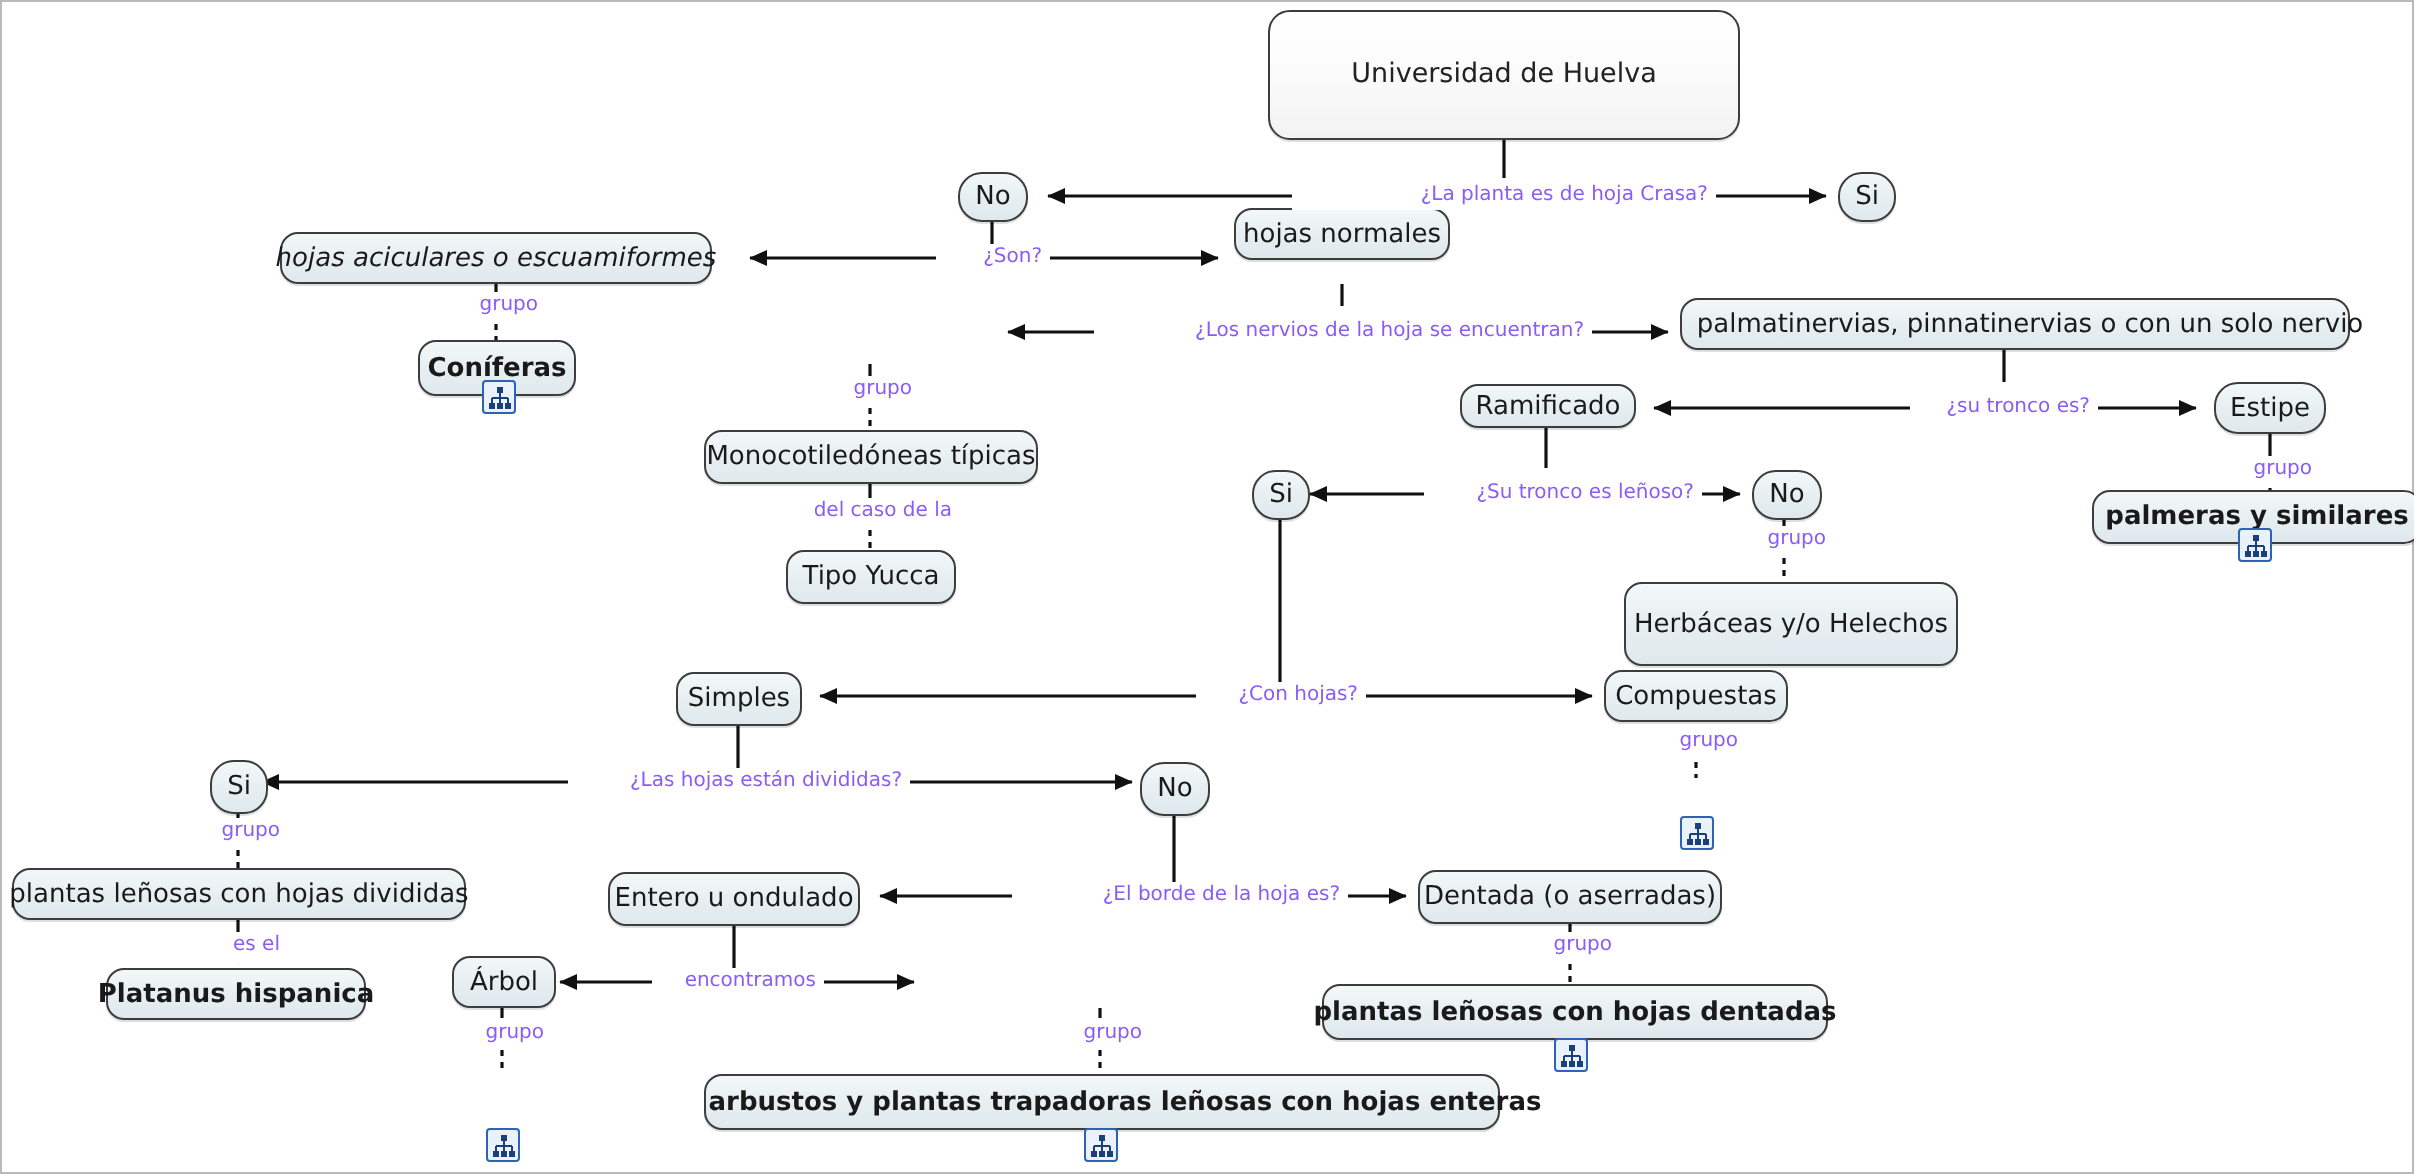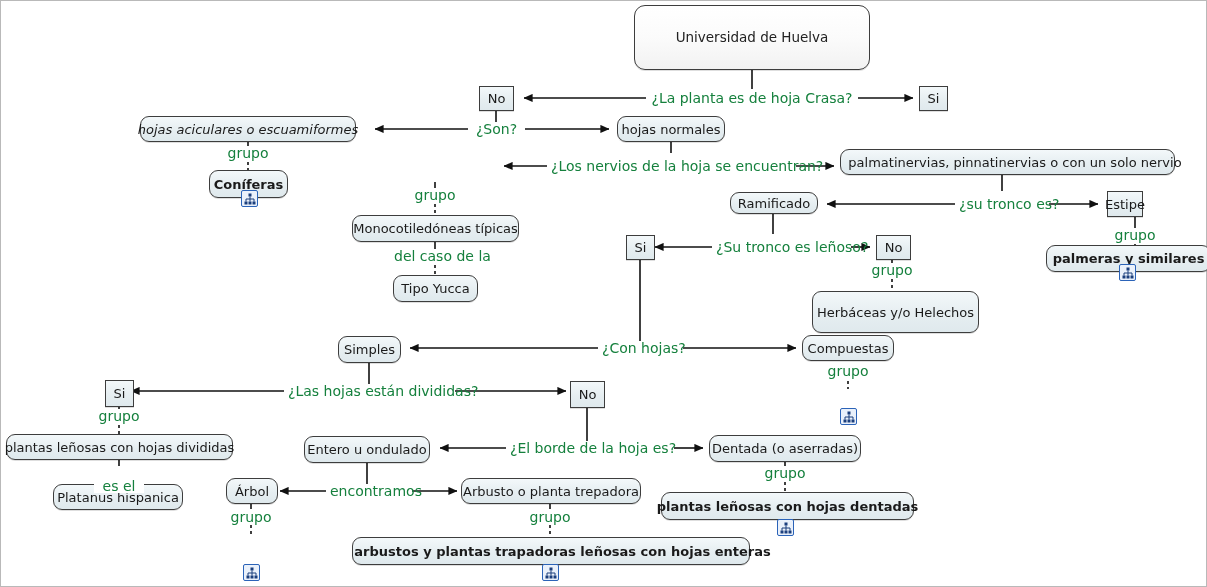--- a/index.html
+++ b/index.html
@@ -26,45 +26,45 @@
     border:1px solid #3d3d3d;
     border-radius:9px;
     background:linear-gradient(180deg,#f3f8fa 0%,#e6eef1 55%,#dfe9ed 100%);
     color:#1a1a1a;
     font-size:13px;
     line-height:15px;
     padding:0 9px;
     white-space:nowrap;
     box-shadow:0 1px 0 rgba(0,0,0,.13);
   }
-  .node.small { border-radius:0; font-size:13px; }
+  .node.small { border-radius:12px; font-size:13px; }
   .node.bold  { font-weight:bold; }
 
   
   .node.root {
     border-radius:11px;
     background:linear-gradient(180deg,#ffffff 0%,#fbfbfb 50%,#f2f2f2 100%);
     white-space:normal;
     flex-direction:column;
     padding:4px 14px;
     line-height:17px;
   }
   .root-line1 { font-style:italic; font-weight:bold; font-size:14px; color:#111; }
   .root-line2 { font-size:13.5px; color:#222; }
 
   
   .link {
     position:absolute;
-    font-size:14px;
+    font-size:10px;
     line-height:14px;
-    color:#15803d;
+    color:#8b5cf6;
     background:#ffffff;
     padding:0 4px;
     white-space:nowrap;
-    text-align:center;
+    text-align:right;
   }
 
   
   .cm-icon {
     position:absolute;
     width:17px; height:17px;
     border:1px solid #2b63b8;
     border-radius:2px;
     background:#eaf1fb;
     display:flex; align-items:center; justify-content:center;
@@ -174,40 +174,40 @@
   </svg>
 
   <div class="node root" style="left:633px; top:4px; width:236px; height:65px;">
     <span class="root-line2">Universidad de Huelva</span>
   </div>
 
   <div class="node small" style="left:478px; top:85px; width:35px; height:25px;">No</div>
   <div class="node small" style="left:918px; top:85px; width:29px; height:25px;">Si</div>
 
   <div class="node" style="left:139px; top:115px; width:216px; height:26px;font-style:italic;">hojas aciculares o escuamiformes</div>
-  <div class="node" style="left:616px; top:115px; width:108px; height:26px;">hojas normales</div>
+  <div class="node" style="left:616px; top:103px; width:108px; height:26px;">hojas normales</div>
 
   <div class="node bold" style="left:208px; top:169px; width:79px; height:28px;">Coníferas</div>
   <div class="cm-icon" style="left:240px; top:189px;">
     <svg width="12" height="12" viewBox="0 0 12 12">
       <rect x="4.5" y="0.5" width="3" height="3" fill="#1b3f7d"></rect>
       <path d="M6,3.5 V6 M2,6 H10 M2,6 V8.5 M6,6 V8.5 M10,6 V8.5" stroke="#1b3f7d" stroke-width="1" fill="none"></path>
       <rect x="0.5" y="8.5" width="3" height="3" fill="#1b3f7d"></rect>
       <rect x="4.5" y="8.5" width="3" height="3" fill="#1b3f7d"></rect>
       <rect x="8.5" y="8.5" width="3" height="3" fill="#1b3f7d"></rect>
     </svg>
   </div>
 
   <div class="node" style="left:839px; top:148px; width:335px; height:26px;padding-left:24px;">palmatinervias, pinnatinervias o con un solo nervio</div>
 
   <div class="node" style="left:351px; top:214px; width:167px; height:27px;">Monocotiledóneas típicas</div>
   <div class="node" style="left:392px; top:274px; width:85px; height:27px;">Tipo Yucca</div>
 
   <div class="node" style="left:729px; top:191px; width:88px; height:22px;">Ramificado</div>
-  <div class="node small" style="left:1106px; top:190px; width:36px; height:26px;">Estipe</div>
+  <div class="node small" style="left:1106px; top:190px; width:56px; height:26px;">Estipe</div>
 
   <div class="node bold" style="left:1045px; top:244px; width:165px; height:27px;">palmeras y similares</div>
   <div class="cm-icon" style="left:1118px; top:263px;">
     <svg width="12" height="12" viewBox="0 0 12 12">
       <rect x="4.5" y="0.5" width="3" height="3" fill="#1b3f7d"></rect>
       <path d="M6,3.5 V6 M2,6 H10 M2,6 V8.5 M6,6 V8.5 M10,6 V8.5" stroke="#1b3f7d" stroke-width="1" fill="none"></path>
       <rect x="0.5" y="8.5" width="3" height="3" fill="#1b3f7d"></rect>
       <rect x="4.5" y="8.5" width="3" height="3" fill="#1b3f7d"></rect>
       <rect x="8.5" y="8.5" width="3" height="3" fill="#1b3f7d"></rect>
     </svg>
@@ -228,38 +228,37 @@
       <rect x="0.5" y="8.5" width="3" height="3" fill="#1b3f7d"></rect>
       <rect x="4.5" y="8.5" width="3" height="3" fill="#1b3f7d"></rect>
       <rect x="8.5" y="8.5" width="3" height="3" fill="#1b3f7d"></rect>
     </svg>
   </div>
 
   <div class="node small" style="left:104px; top:379px; width:29px; height:27px;">Si</div>
   <div class="node small" style="left:569px; top:380px; width:35px; height:27px;">No</div>
 
   <div class="node" style="left:5px; top:433px; width:227px; height:26px;">plantas leñosas con hojas divididas</div>
-  <div class="node" style="left:52px; top:483px; width:130px; height:26px;">Platanus hispanica</div>
+  <div class="node" style="left:52px; top:483px; width:130px; height:26px;font-weight:bold;">Platanus hispanica</div>
 
   <div class="node" style="left:303px; top:435px; width:126px; height:27px;">Entero u ondulado</div>
   <div class="node" style="left:708px; top:434px; width:152px; height:27px;">Dentada (o aserradas)</div>
 
   <div class="node bold" style="left:660px; top:491px; width:253px; height:28px;">plantas leñosas con hojas dentadas</div>
   <div class="cm-icon" style="left:776px; top:518px;">
     <svg width="12" height="12" viewBox="0 0 12 12">
       <rect x="4.5" y="0.5" width="3" height="3" fill="#1b3f7d"></rect>
       <path d="M6,3.5 V6 M2,6 H10 M2,6 V8.5 M6,6 V8.5 M10,6 V8.5" stroke="#1b3f7d" stroke-width="1" fill="none"></path>
       <rect x="0.5" y="8.5" width="3" height="3" fill="#1b3f7d"></rect>
       <rect x="4.5" y="8.5" width="3" height="3" fill="#1b3f7d"></rect>
       <rect x="8.5" y="8.5" width="3" height="3" fill="#1b3f7d"></rect>
     </svg>
   </div>
 
   <div class="node" style="left:225px; top:477px; width:52px; height:26px;">Árbol</div>
-  <div class="node" style="left:460px; top:477px; width:180px; height:26px;">Arbusto o planta trepadora</div>
 
   <div class="cm-icon" style="left:242px; top:563px;">
     <svg width="12" height="12" viewBox="0 0 12 12">
       <rect x="4.5" y="0.5" width="3" height="3" fill="#1b3f7d"></rect>
       <path d="M6,3.5 V6 M2,6 H10 M2,6 V8.5 M6,6 V8.5 M10,6 V8.5" stroke="#1b3f7d" stroke-width="1" fill="none"></path>
       <rect x="0.5" y="8.5" width="3" height="3" fill="#1b3f7d"></rect>
       <rect x="4.5" y="8.5" width="3" height="3" fill="#1b3f7d"></rect>
       <rect x="8.5" y="8.5" width="3" height="3" fill="#1b3f7d"></rect>
     </svg>
   </div>
@@ -282,20 +281,20 @@
   <div class="link" style="left:409px; top:187px; width:50px;">grupo</div>
   <div class="link" style="left:389px; top:248px; width:90px;">del caso de la</div>
   <div class="link" style="left:954px; top:196px; width:94px;">¿su tronco es?</div>
   <div class="link" style="left:1109px; top:227px; width:50px;">grupo</div>
   <div class="link" style="left:711px; top:239px; width:139px;">¿Su tronco es leñoso?</div>
   <div class="link" style="left:866px; top:262px; width:50px;">grupo</div>
   <div class="link" style="left:597px; top:340px; width:85px;">¿Con hojas?</div>
   <div class="link" style="left:822px; top:363px; width:50px;">grupo</div>
   <div class="link" style="left:283px; top:383px; width:171px;">¿Las hojas están divididas?</div>
   <div class="link" style="left:93px; top:408px; width:50px;">grupo</div>
-  <div class="link" style="left:93px; top:478px; width:50px;">es el</div>
+  <div class="link" style="left:93px; top:465px; width:50px;">es el</div>
   <div class="link" style="left:505px; top:440px; width:168px;">¿El borde de la hoja es?</div>
   <div class="link" style="left:759px; top:465px; width:50px;">grupo</div>
   <div class="link" style="left:325px; top:483px; width:86px;">encontramos</div>
   <div class="link" style="left:225px; top:509px; width:50px;">grupo</div>
   <div class="link" style="left:524px; top:509px; width:50px;">grupo</div>
 
 </div>
 
 </body></html>

